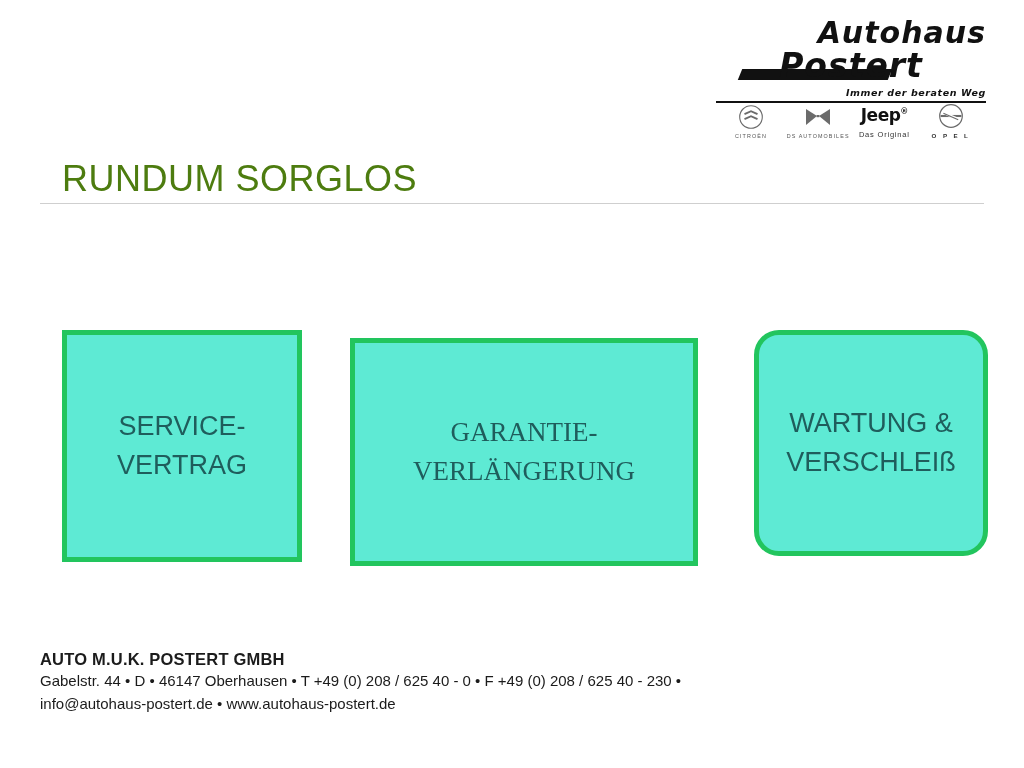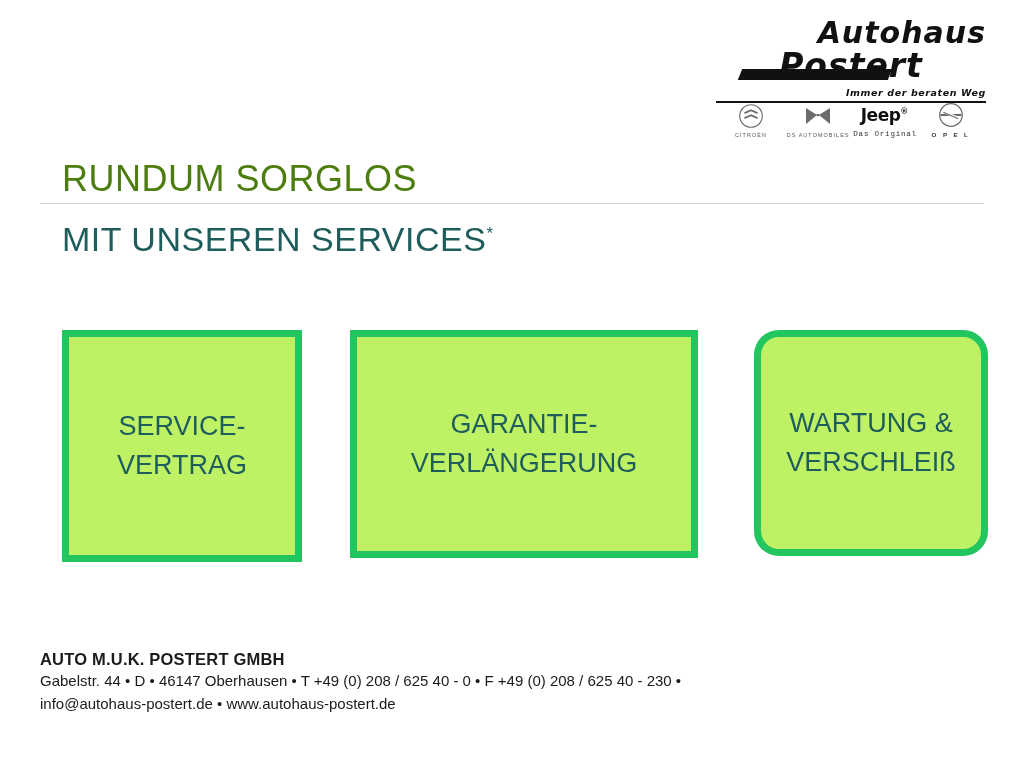--- a/index.html
+++ b/index.html
@@ -113,21 +113,21 @@
   .jeep-word {
     font-family: "DejaVu Sans", sans-serif;
     font-weight: bold;
     font-size: 17px;
     color: #111;
     letter-spacing: -0.5px;
     line-height: 1;
   }
   .jeep-word sup { font-size: 8px; }
   .jeep-cap {
-    font-family: Liberation Mono, monospace;
+    font-family: Liberation Sans, sans-serif;
     font-size: 7.5px;
     letter-spacing: 0.8px;
     color: #333;
     margin-top: 2px;
     white-space: nowrap;
   }
   .opel-cap {
     font-size: 6.2px;
     letter-spacing: 2.4px;
     font-weight: bold;
@@ -170,37 +170,37 @@
   
   .cards {
     position: absolute;
     left: 62px;
     top: 330px;
     width: 926px;
     height: 232px;
   }
   .card {
     position: absolute;
-    background: #bef264;
-    border: 7px solid #22c55e;
+    background: #5eead4;
+    border: 5px solid #22c55e;
     display: flex;
     align-items: center;
     justify-content: center;
     text-align: center;
   }
   .card-label {
     color: #1f5d5c;
     font-size: 27px;
     line-height: 1.45;
     font-weight: 400;
     white-space: pre-line;
     padding: 0 10px;
   }
   #card-0 { left: 0px;   top: 0px;  width: 240px; height: 232px; }
-  #card-1 { left: 288px; top: 0px;  width: 348px; height: 228px; }
+  #card-1 { left: 288px; top: 8px;  width: 348px; height: 228px; font-family: Liberation Serif, serif; }
   #card-2 { left: 692px; top: 0px;  width: 234px; height: 226px; border-radius: 25px; }
 
   
   .footnote {
     position: absolute;
     left: 40px;
     top: 617px;
     font-size: 7.6px;
     color: #3a3a3a;
     letter-spacing: 0.1px;
@@ -288,23 +288,20 @@
           </svg>
         </div>
         <div class="opel-cap">O P E L</div>
       </div>
 
     </div>
   </div>
 
   <div class="headline-1">RUNDUM SORGLOS</div>
   <div class="headline-rule"></div>
-  <div class="headline-2">
-    <span>MIT UNSEREN SERVICES</span><sup>*</sup>
-  </div>
 
   <div class="cards">
     <div class="card" id="card-0">
       <div class="card-label">SERVICE-
 VERTRAG</div>
     </div>
     <div class="card" id="card-1">
       <div class="card-label">GARANTIE-
 VERLÄNGERUNG</div>
     </div>

